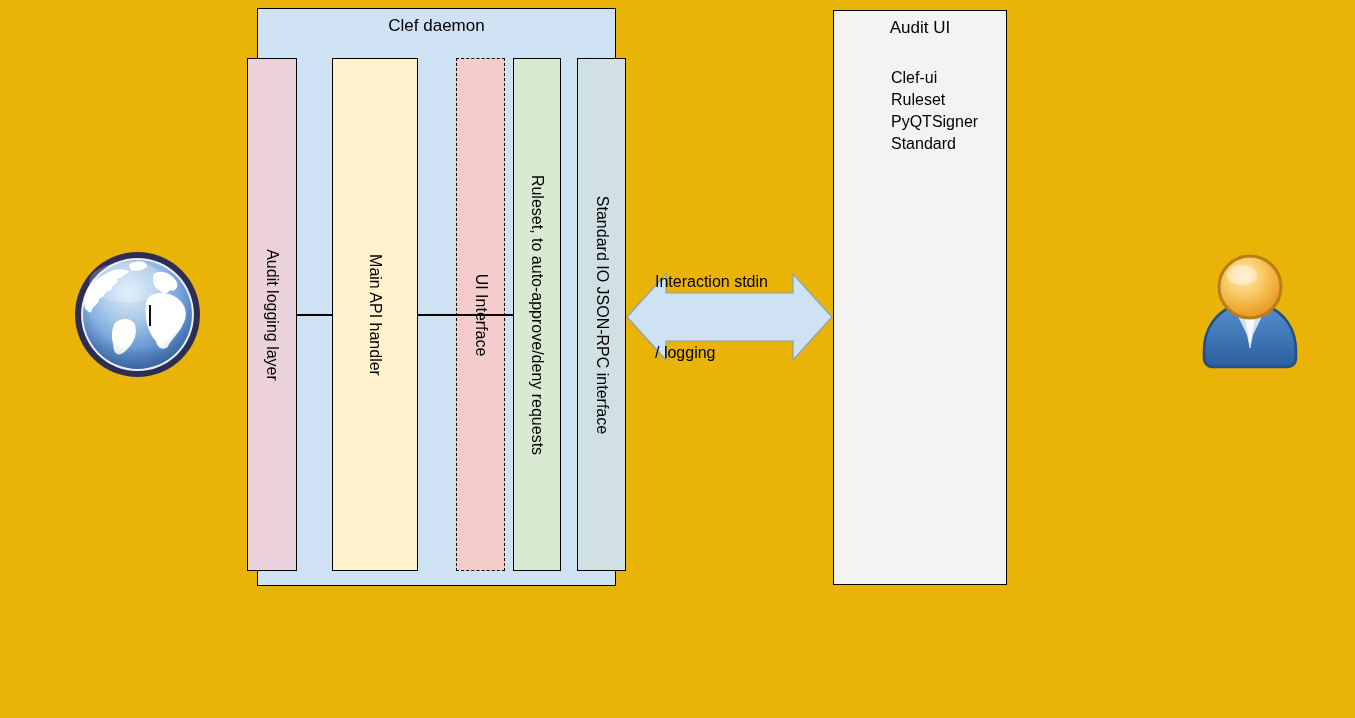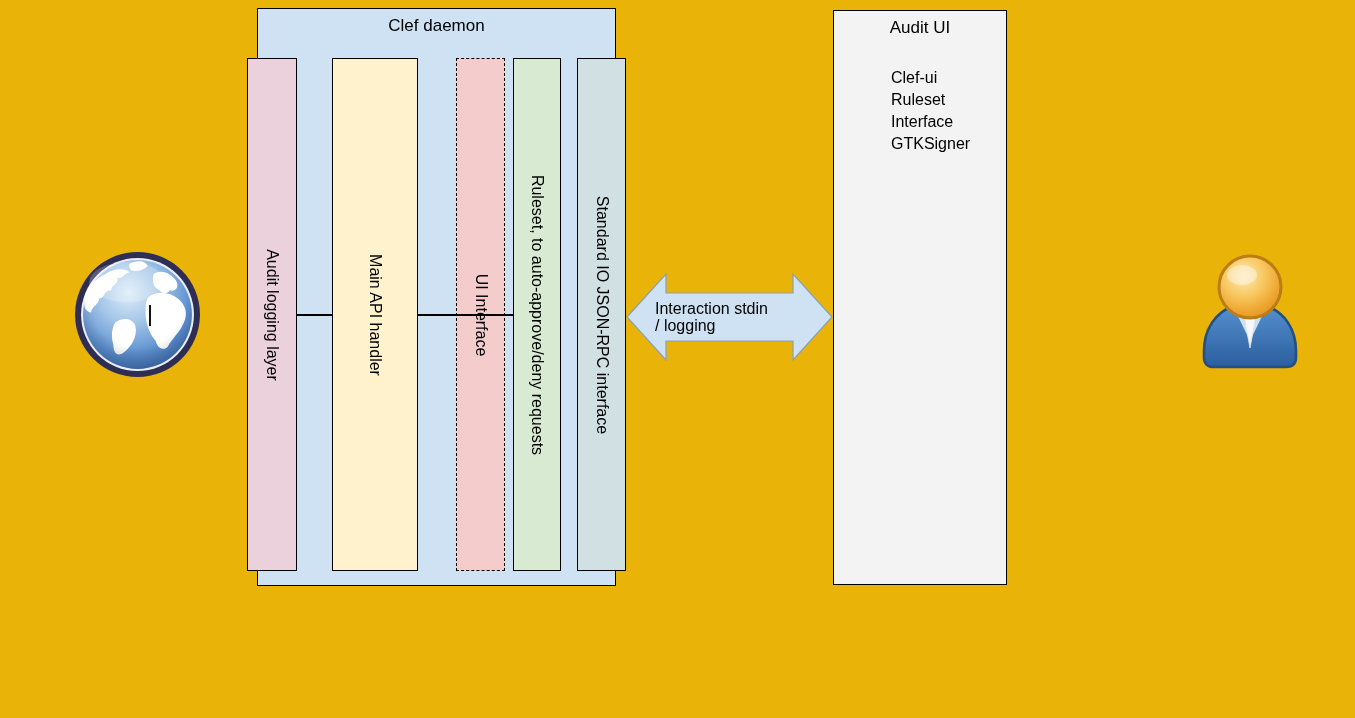--- a/index.html
+++ b/index.html
@@ -31,21 +31,21 @@
   
   .someui-box{left:833px;top:10px;width:174px;height:575px;background:#f3f3f3;border:1.5px solid #000;box-sizing:border-box;}
   .someui-title{left:833px;top:18px;width:174px;text-align:center;font-size:17px;}
   .someui-list{left:891px;top:60px;font-size:16px;line-height:22px;margin-top:7px;}
   
   .arrow-wrap{width:207px;height:88px;}
   .arrow-left{left:626px;top:273px;}
   .arrow-right{left:1010px;top:273px;width:175px;}
   .arrow-label{
     position:absolute;left:0;top:0;width:100%;height:100%;
-    display:flex;flex-direction:column;justify-content:center;
+    display:flex;flex-direction:column;justify-content:space-between;
     padding-left:29px;box-sizing:border-box;
     font-size:16px;line-height:17px;
   }
   .icon-globe{left:73px;top:250px;width:129px;height:129px;}
   .icon-user{left:1200px;top:251px;width:100px;height:118px;}
 </style>
 </head>
 <body>
 
 <div id="canvas">
@@ -108,22 +108,22 @@
       <span>Interaction stdin</span>
       <span>/ logging</span>
     </div>
   </div>
 
   <div class="abs someui-box"></div>
   <div class="abs someui-title">Audit UI</div>
   <div class="abs someui-list">
     <div>Clef-ui</div>
     <div>Ruleset</div>
-    <div>Interface</div>
-    <div>GTKSigner</div>
+    <div>PyQTSigner</div>
+    <div>Standard</div>
   </div>
 
 
   <svg class="abs icon-user" viewBox="0 0 100 118">
     <defs>
       <linearGradient id="torso" x1="0" y1="0" x2="0" y2="1">
         <stop offset="0%" stop-color="#5590cf"></stop>
         <stop offset="100%" stop-color="#2b5e9e"></stop>
       </linearGradient>
       <radialGradient id="head" cx="40%" cy="32%" r="75%">

